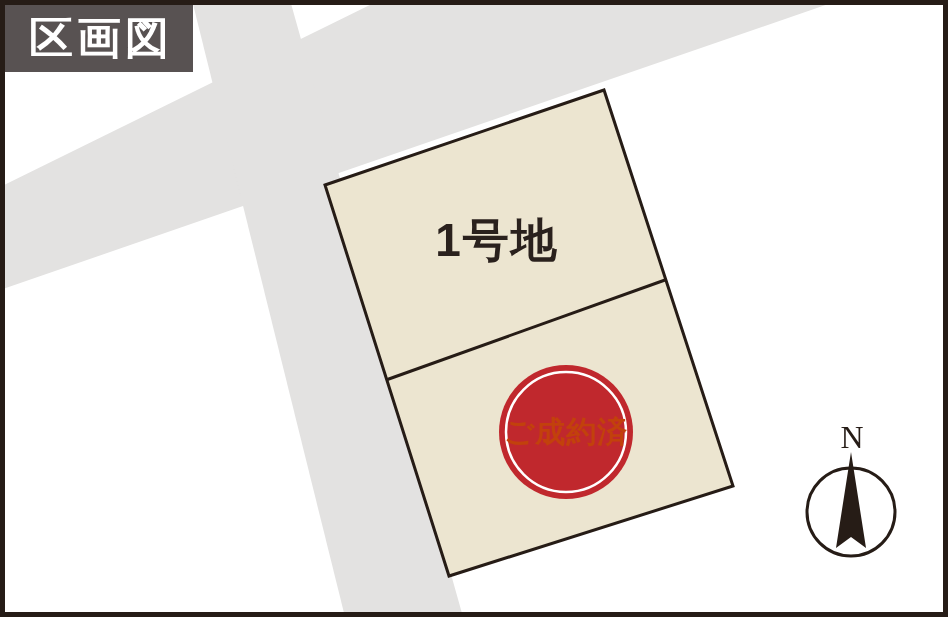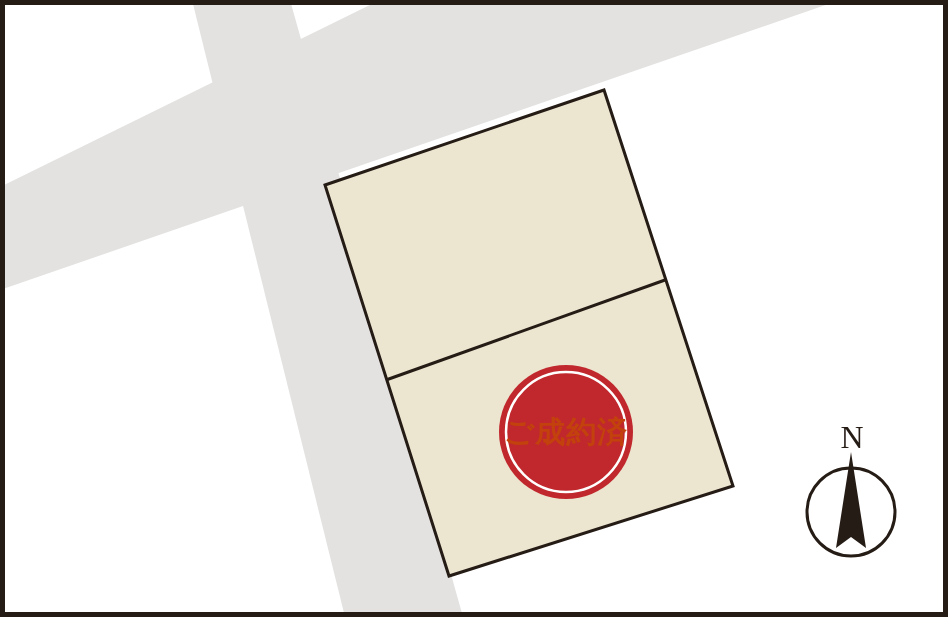--- a/index.html
+++ b/index.html
@@ -101,19 +101,21 @@
 
     <circle class="sold-circle" cx="566" cy="432" r="67"></circle>
     <circle class="sold-ring" cx="566" cy="432" r="60"></circle>
 
     <circle class="compass-circle" cx="851" cy="512" r="44"></circle>
     <polygon class="compass-arrow" points="851,452 866,548 851,537 836,548"></polygon>
 
     <rect class="frame" x="0" y="0" width="948" height="617"></rect>
   </svg>
 
+  <div class="header-box">区画図</div>
 
+  <div class="lot1-label">1号地</div>
 
   <div class="sold-label">ご成約済</div>
 
   <div class="north-label">N</div>
 
 </div>
 
 </body></html>

